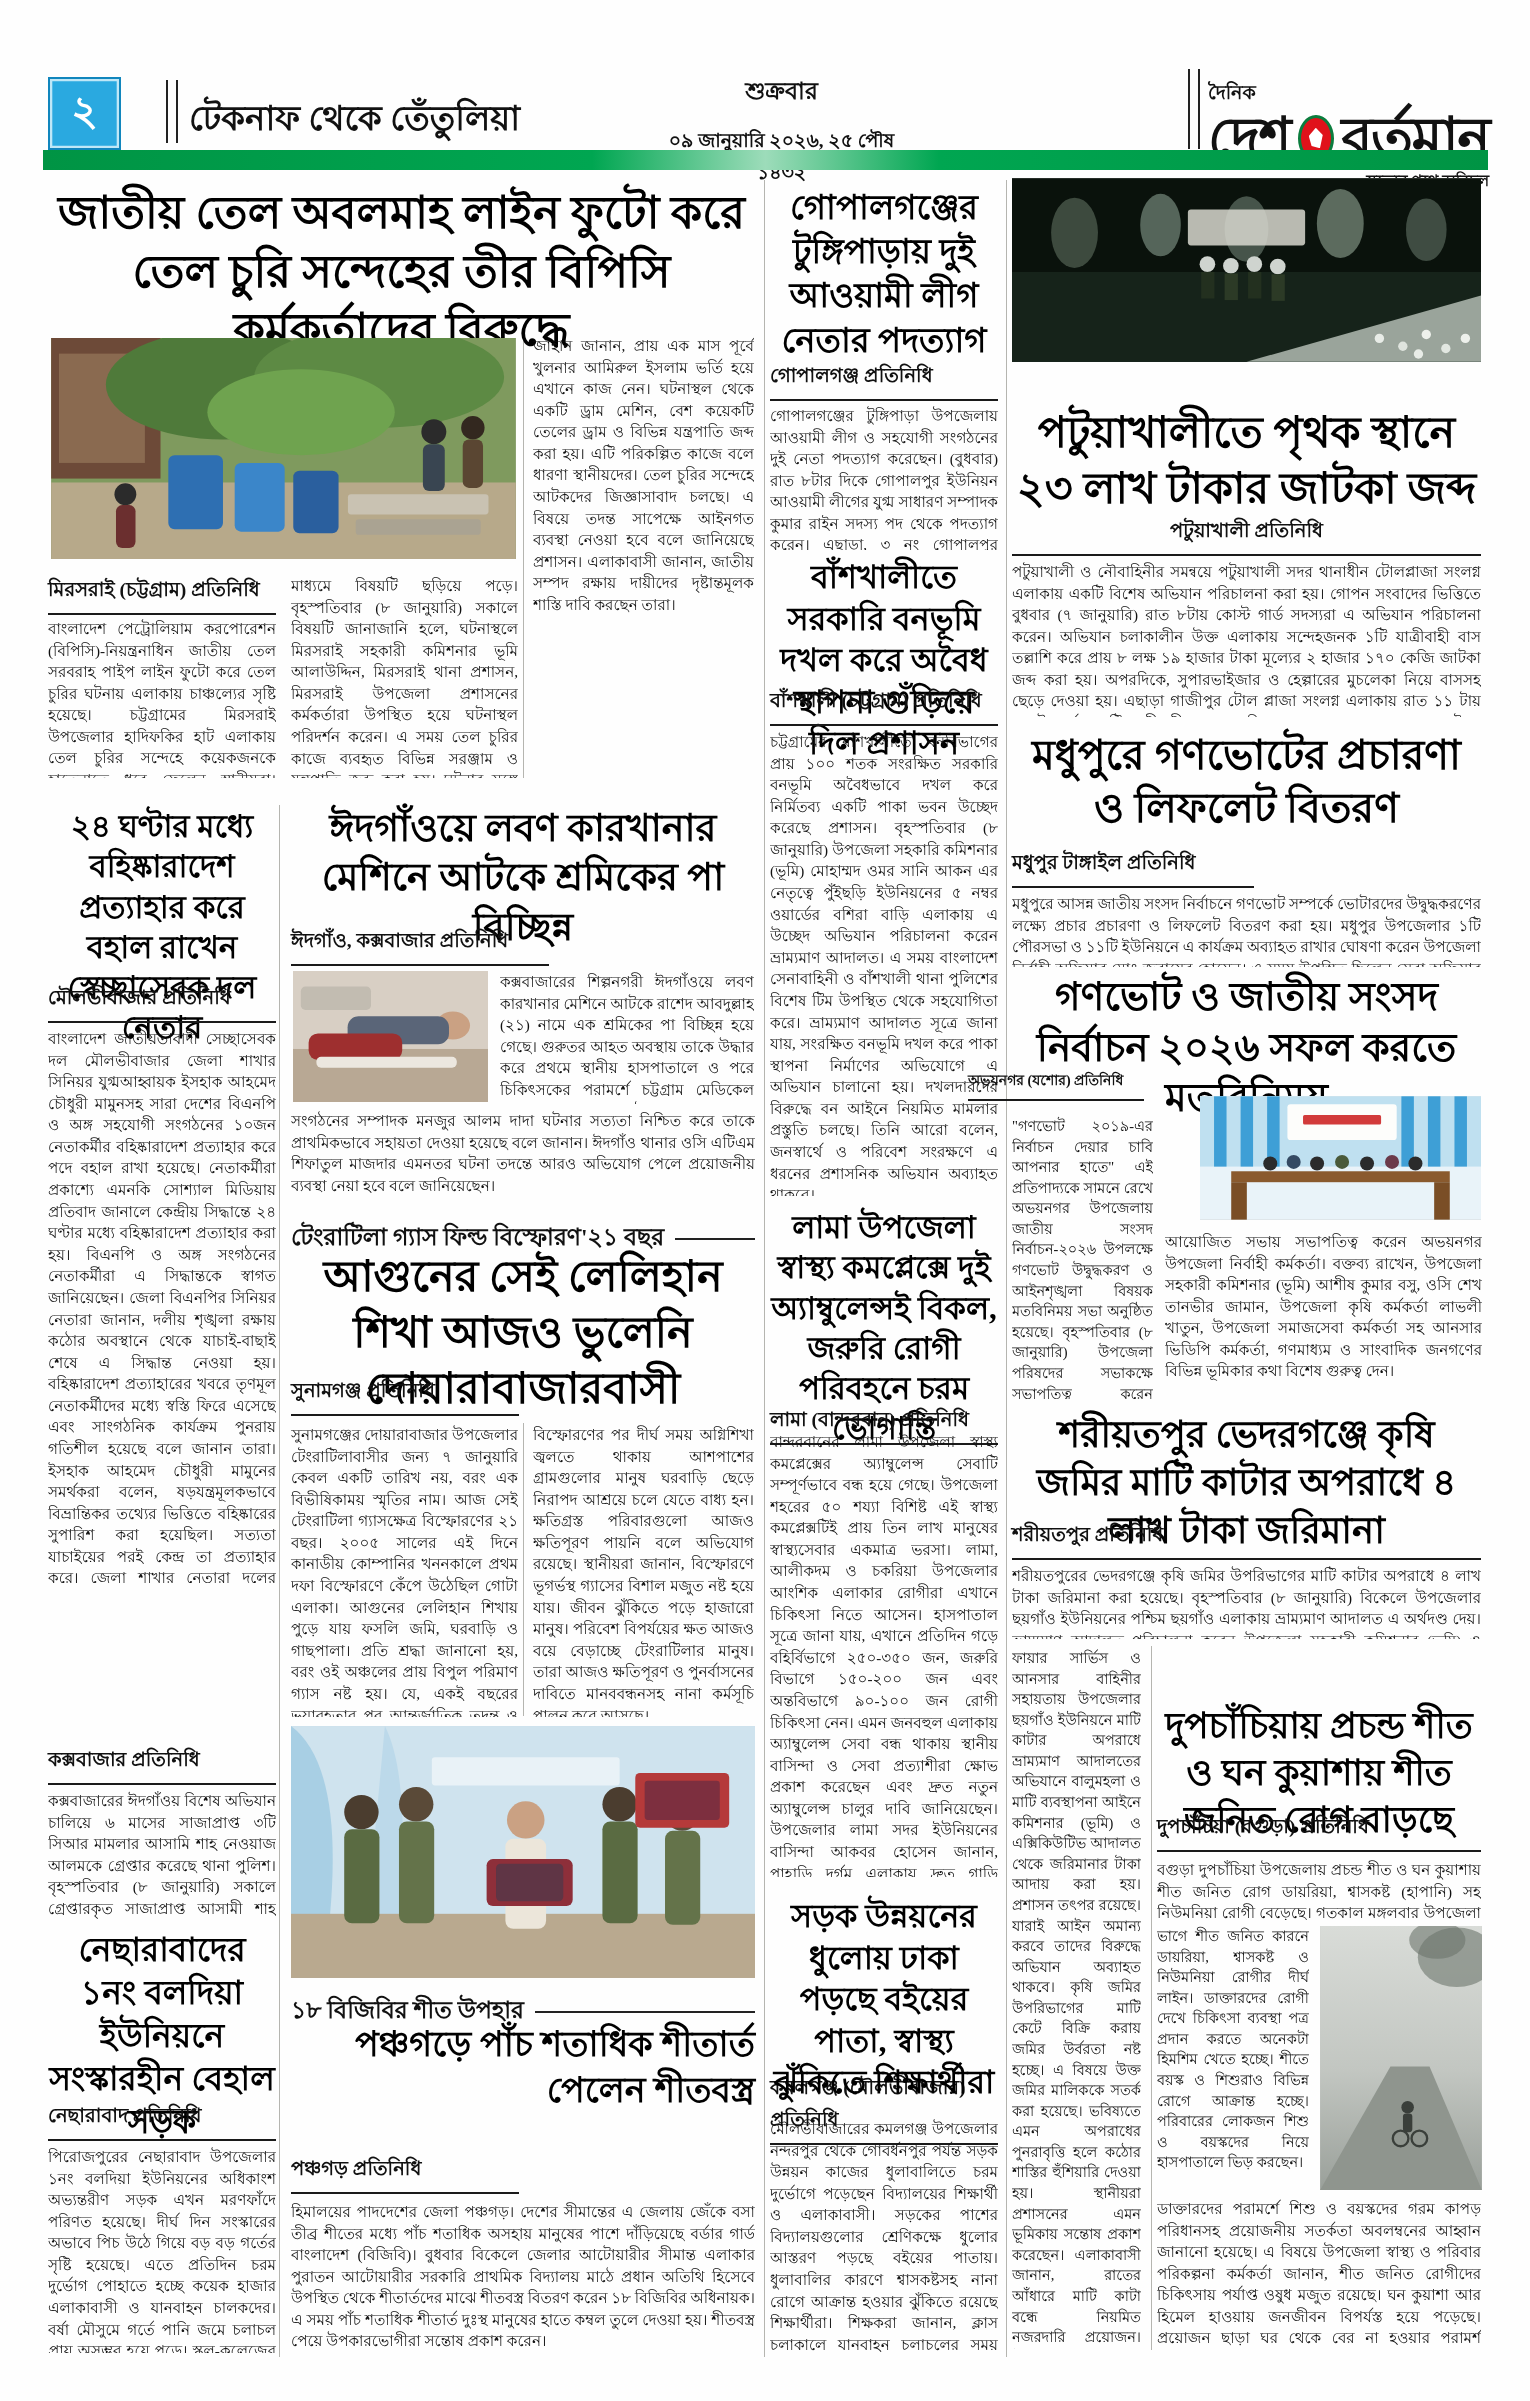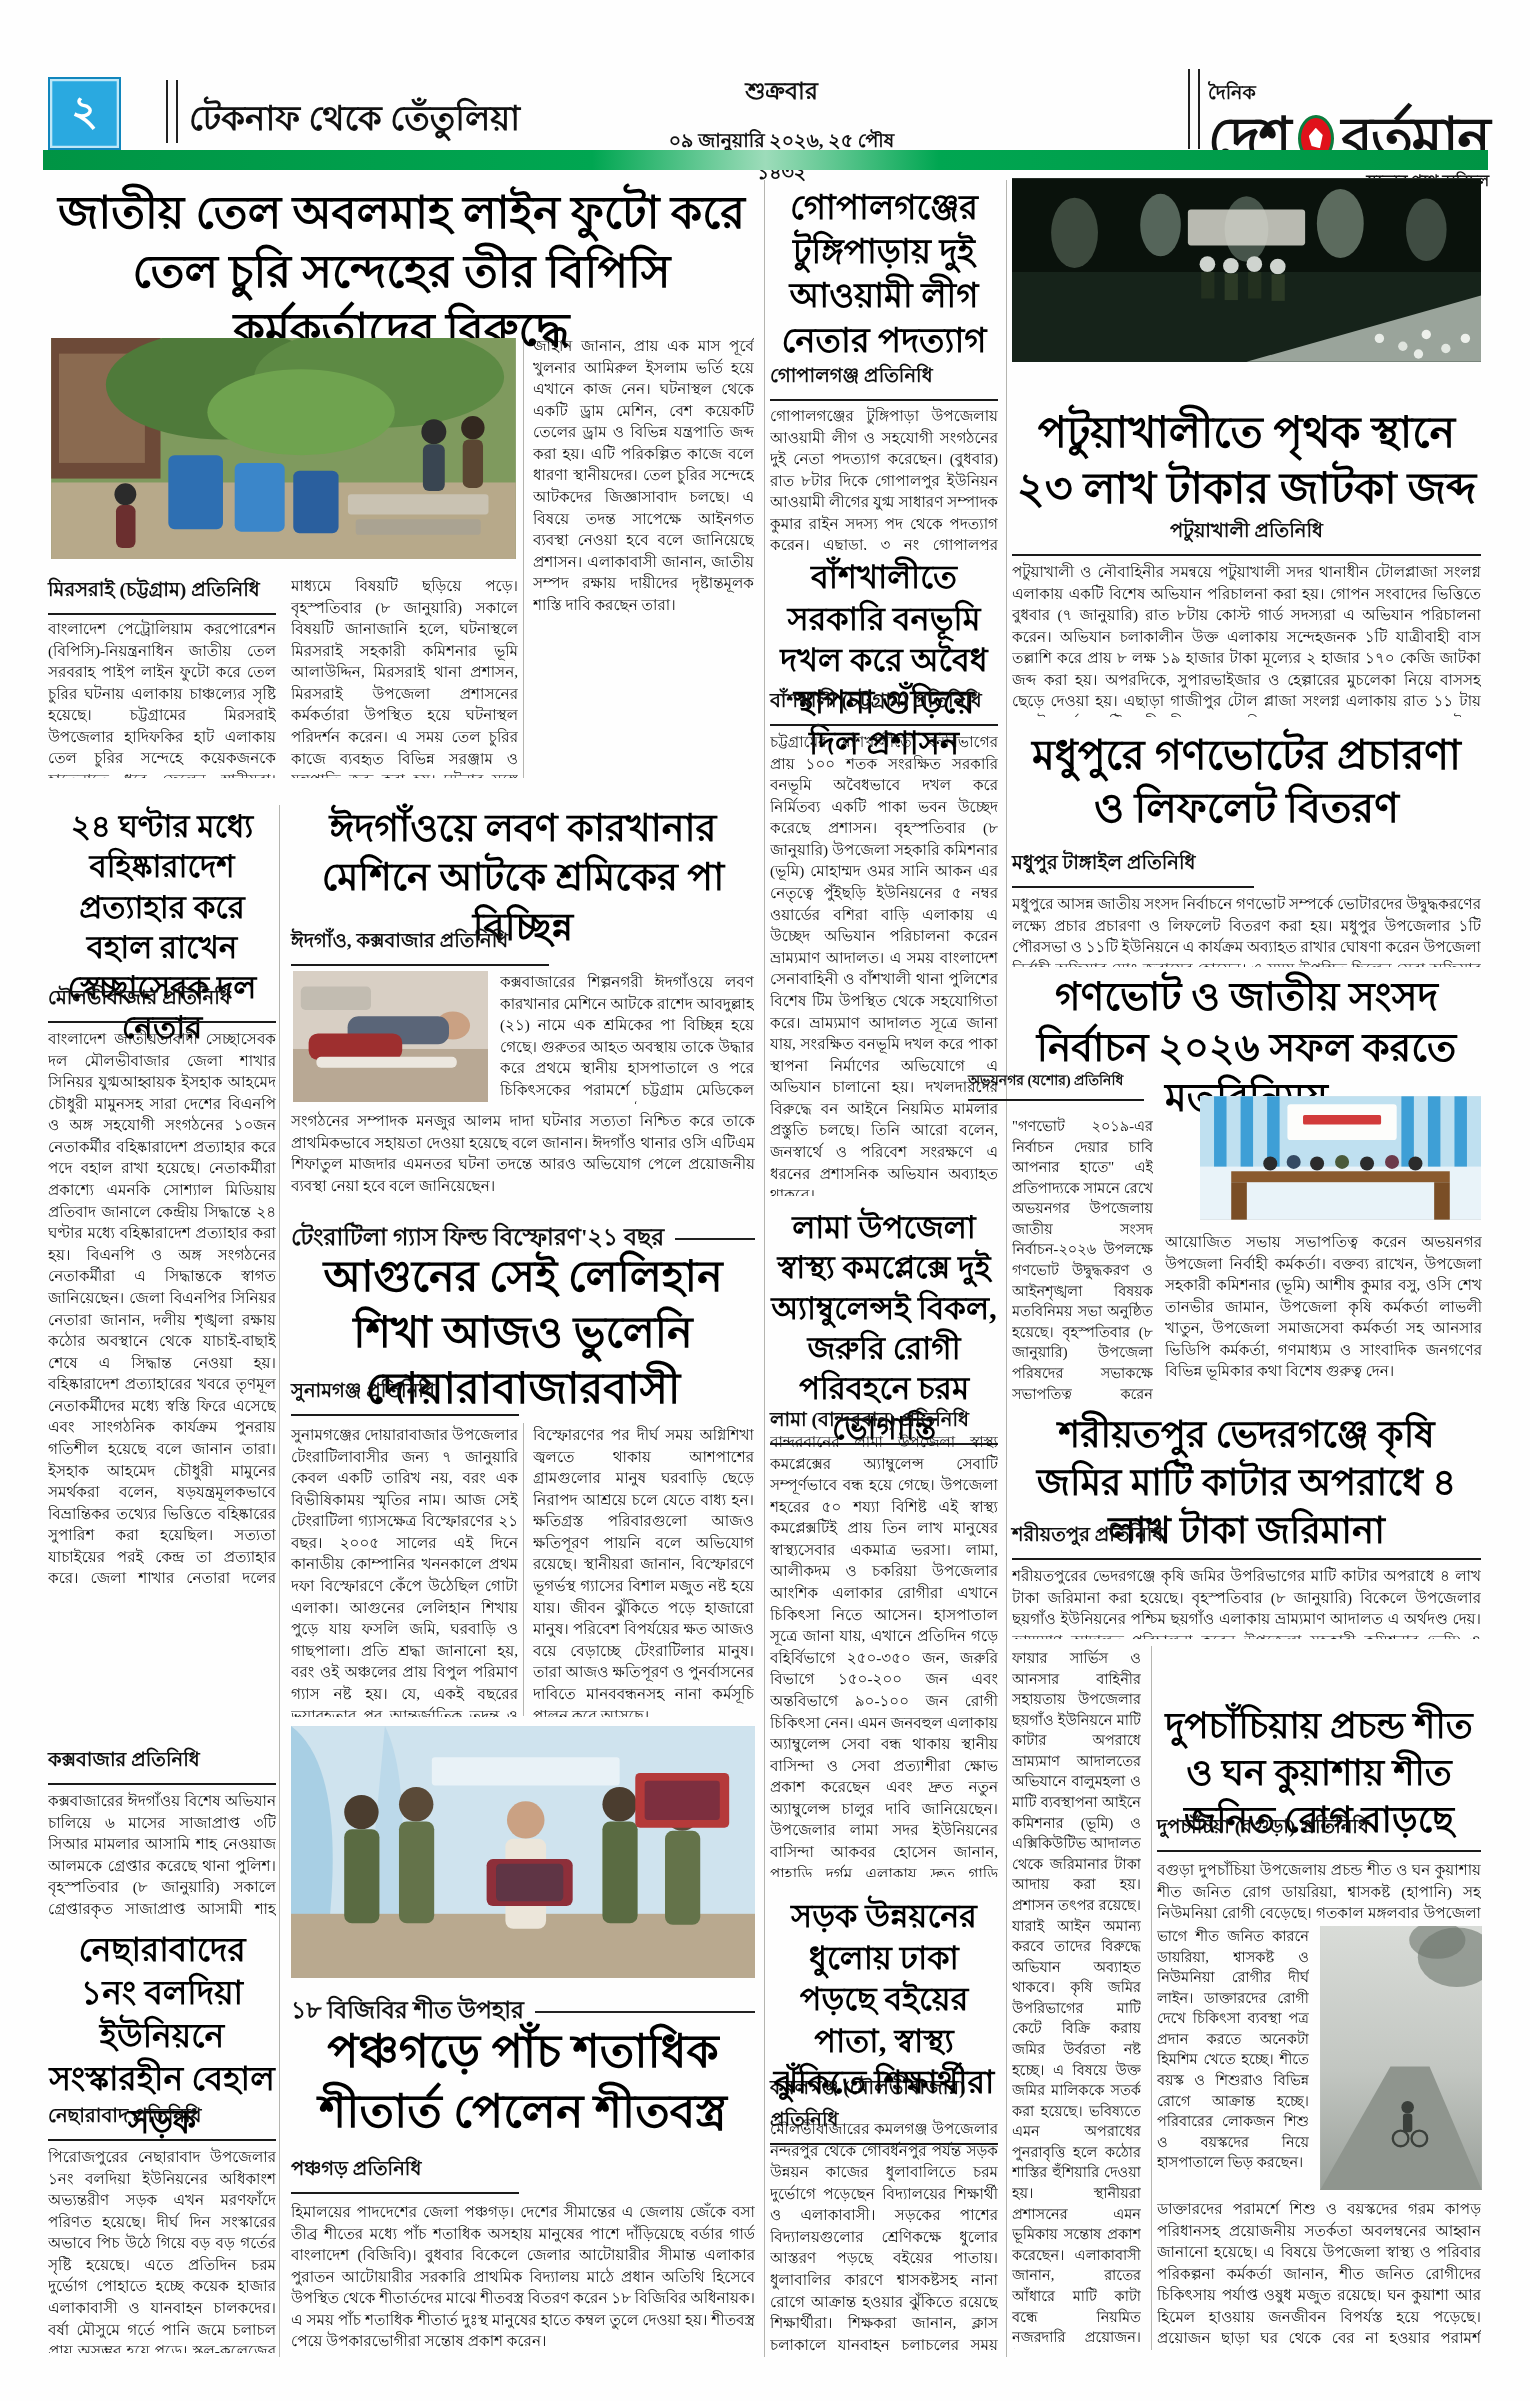--- a/index.html
+++ b/index.html
@@ -191,21 +191,21 @@
         <rect x="398" y="122" width="45" height="130" rx="10" fill="#5a6b42"></rect>
       <circle cx="500" cy="112" r="22" fill="#5a4a38"></circle>
         <rect x="478" y="134" width="45" height="120" rx="10" fill="#64734a"></rect>
       <rect x="440" y="60" width="120" height="70" rx="6" fill="#b53a3a"></rect>
       <rect x="452" y="70" width="96" height="50" rx="4" fill="#7d2f3f"></rect>
       <rect x="180" y="40" width="240" height="36" rx="4" fill="#e9f2f7"></rect>
     </svg>
   </div>
 
   <div class="abs kicker" style="left:291px;top:1992px;width:464px;">১৮ বিজিবির শীত উপহার</div>
-  <div class="abs hl" style="left:291px;top:2022px;width:464px;font-size:46px;">পঞ্চগড়ে পাঁচ শতাধিক শীতার্ত পেলেন শীতবস্ত্র</div>
+  <div class="abs hl" style="left:291px;top:2022px;width:464px;font-size:35px;text-align:right;">পঞ্চগড়ে পাঁচ শতাধিক শীতার্ত পেলেন শীতবস্ত্র</div>
   <div class="abs byline" style="left:291px;top:2154px;width:228px;">পঞ্চগড় প্রতিনিধি</div>
   <div class="abs bt" style="left:291px;top:2201px;width:464px;height:152px;">হিমালয়ের পাদদেশের জেলা পঞ্চগড়। দেশের সীমান্তের এ জেলায় জেঁকে বসা তীব্র শীতের মধ্যে পাঁচ শতাধিক অসহায় মানুষের পাশে দাঁড়িয়েছে বর্ডার গার্ড বাংলাদেশ (বিজিবি)। বুধবার বিকেলে জেলার আটোয়ারীর সীমান্ত এলাকার পুরাতন আটোয়ারীর সরকারি প্রাথমিক বিদ্যালয় মাঠে প্রধান অতিথি হিসেবে উপস্থিত থেকে শীতার্তদের মাঝে শীতবস্ত্র বিতরণ করেন ১৮ বিজিবির অধিনায়ক। এ সময় পাঁচ শতাধিক শীতার্ত দুঃস্থ মানুষের হাতে কম্বল তুলে দেওয়া হয়। শীতবস্ত্র পেয়ে উপকারভোগীরা সন্তোষ প্রকাশ করেন।</div>
 
   <div class="abs hl" style="left:770px;top:1208px;width:228px;font-size:31px;">লামা উপজেলা স্বাস্থ্য কমপ্লেক্সে দুই অ্যাম্বুলেন্সই বিকল, জরুরি রোগী পরিবহনে চরম ভোগান্তি</div>
   <div class="abs byline" style="left:770px;top:1385px;width:228px;margin-top:20px;">লামা (বান্দরবান) প্রতিনিধি</div>
   <div class="abs bt" style="left:770px;top:1431px;width:228px;height:446px;">বান্দরবানের লামা উপজেলা স্বাস্থ্য কমপ্লেক্সের অ্যাম্বুলেন্স সেবাটি সম্পূর্ণভাবে বন্ধ হয়ে গেছে। উপজেলা শহরের ৫০ শয্যা বিশিষ্ট এই স্বাস্থ্য কমপ্লেক্সটিই প্রায় তিন লাখ মানুষের স্বাস্থ্যসেবার একমাত্র ভরসা। লামা, আলীকদম ও চকরিয়া উপজেলার আংশিক এলাকার রোগীরা এখানে চিকিৎসা নিতে আসেন। হাসপাতাল সূত্রে জানা যায়, এখানে প্রতিদিন গড়ে বহির্বিভাগে ২৫০-৩৫০ জন, জরুরি বিভাগে ১৫০-২০০ জন এবং অন্তবিভাগে ৯০-১০০ জন রোগী চিকিৎসা নেন। এমন জনবহুল এলাকায় অ্যাম্বুলেন্স সেবা বন্ধ থাকায় স্থানীয় বাসিন্দা ও সেবা প্রত্যাশীরা ক্ষোভ প্রকাশ করেছেন এবং দ্রুত নতুন অ্যাম্বুলেন্স চালুর দাবি জানিয়েছেন। উপজেলার লামা সদর ইউনিয়নের বাসিন্দা আকবর হোসেন জানান, পাহাড়ি দুর্গম এলাকায় দ্রুত গাড়ি পাওয়া খুব কঠিন। অ্যাম্বুলেন্স না থাকায় সঠিক সময়ে চট্টগ্রাম বা কক্সবাজারে রোগী নেওয়া সম্ভব হচ্ছে না। এতে অনেকের জীবন ঝুঁকিতে পড়ছে। অ্যাম্বুলেন্স চালক মো. লায়েজ আহম্মদ ভূঁইয়া জানান, তিনি যোগদানের সময় একটি গাড়ি আগে থেকেই পরিত্যক্ত ছিল।</div>
 
   <div class="abs byline" style="left:770px;top:2073px;width:228px;">কমলগঞ্জ (মৌলভীবাজার) প্রতিনিধি</div>
   <div class="abs hl" style="left:770px;top:1896px;width:228px;font-size:32px;">সড়ক উন্নয়নের ধুলোয় ঢাকা পড়ছে বইয়ের পাতা, স্বাস্থ্য ঝুঁকিতে শিক্ষার্থীরা</div>
   <div class="abs bt" style="left:770px;top:2118px;width:228px;height:235px;">মৌলভীবাজারের কমলগঞ্জ উপজেলার নন্দরপুর থেকে গোবর্ধনপুর পর্যন্ত সড়ক উন্নয়ন কাজের ধুলাবালিতে চরম দুর্ভোগে পড়েছেন বিদ্যালয়ের শিক্ষার্থী ও এলাকাবাসী। সড়কের পাশের বিদ্যালয়গুলোর শ্রেণিকক্ষে ধুলোর আস্তরণ পড়ছে বইয়ের পাতায়। ধুলাবালির কারণে শ্বাসকষ্টসহ নানা রোগে আক্রান্ত হওয়ার ঝুঁকিতে রয়েছে শিক্ষার্থীরা। শিক্ষকরা জানান, ক্লাস চলাকালে যানবাহন চলাচলের সময় ধুলোয় শ্রেণিকক্ষ ঢেকে যায়। অভিভাবকরা দ্রুত পানি ছিটানোর ব্যবস্থা ও নির্ধারিত সময়ে কাজ শেষ করার দাবি জানিয়েছেন।</div>

